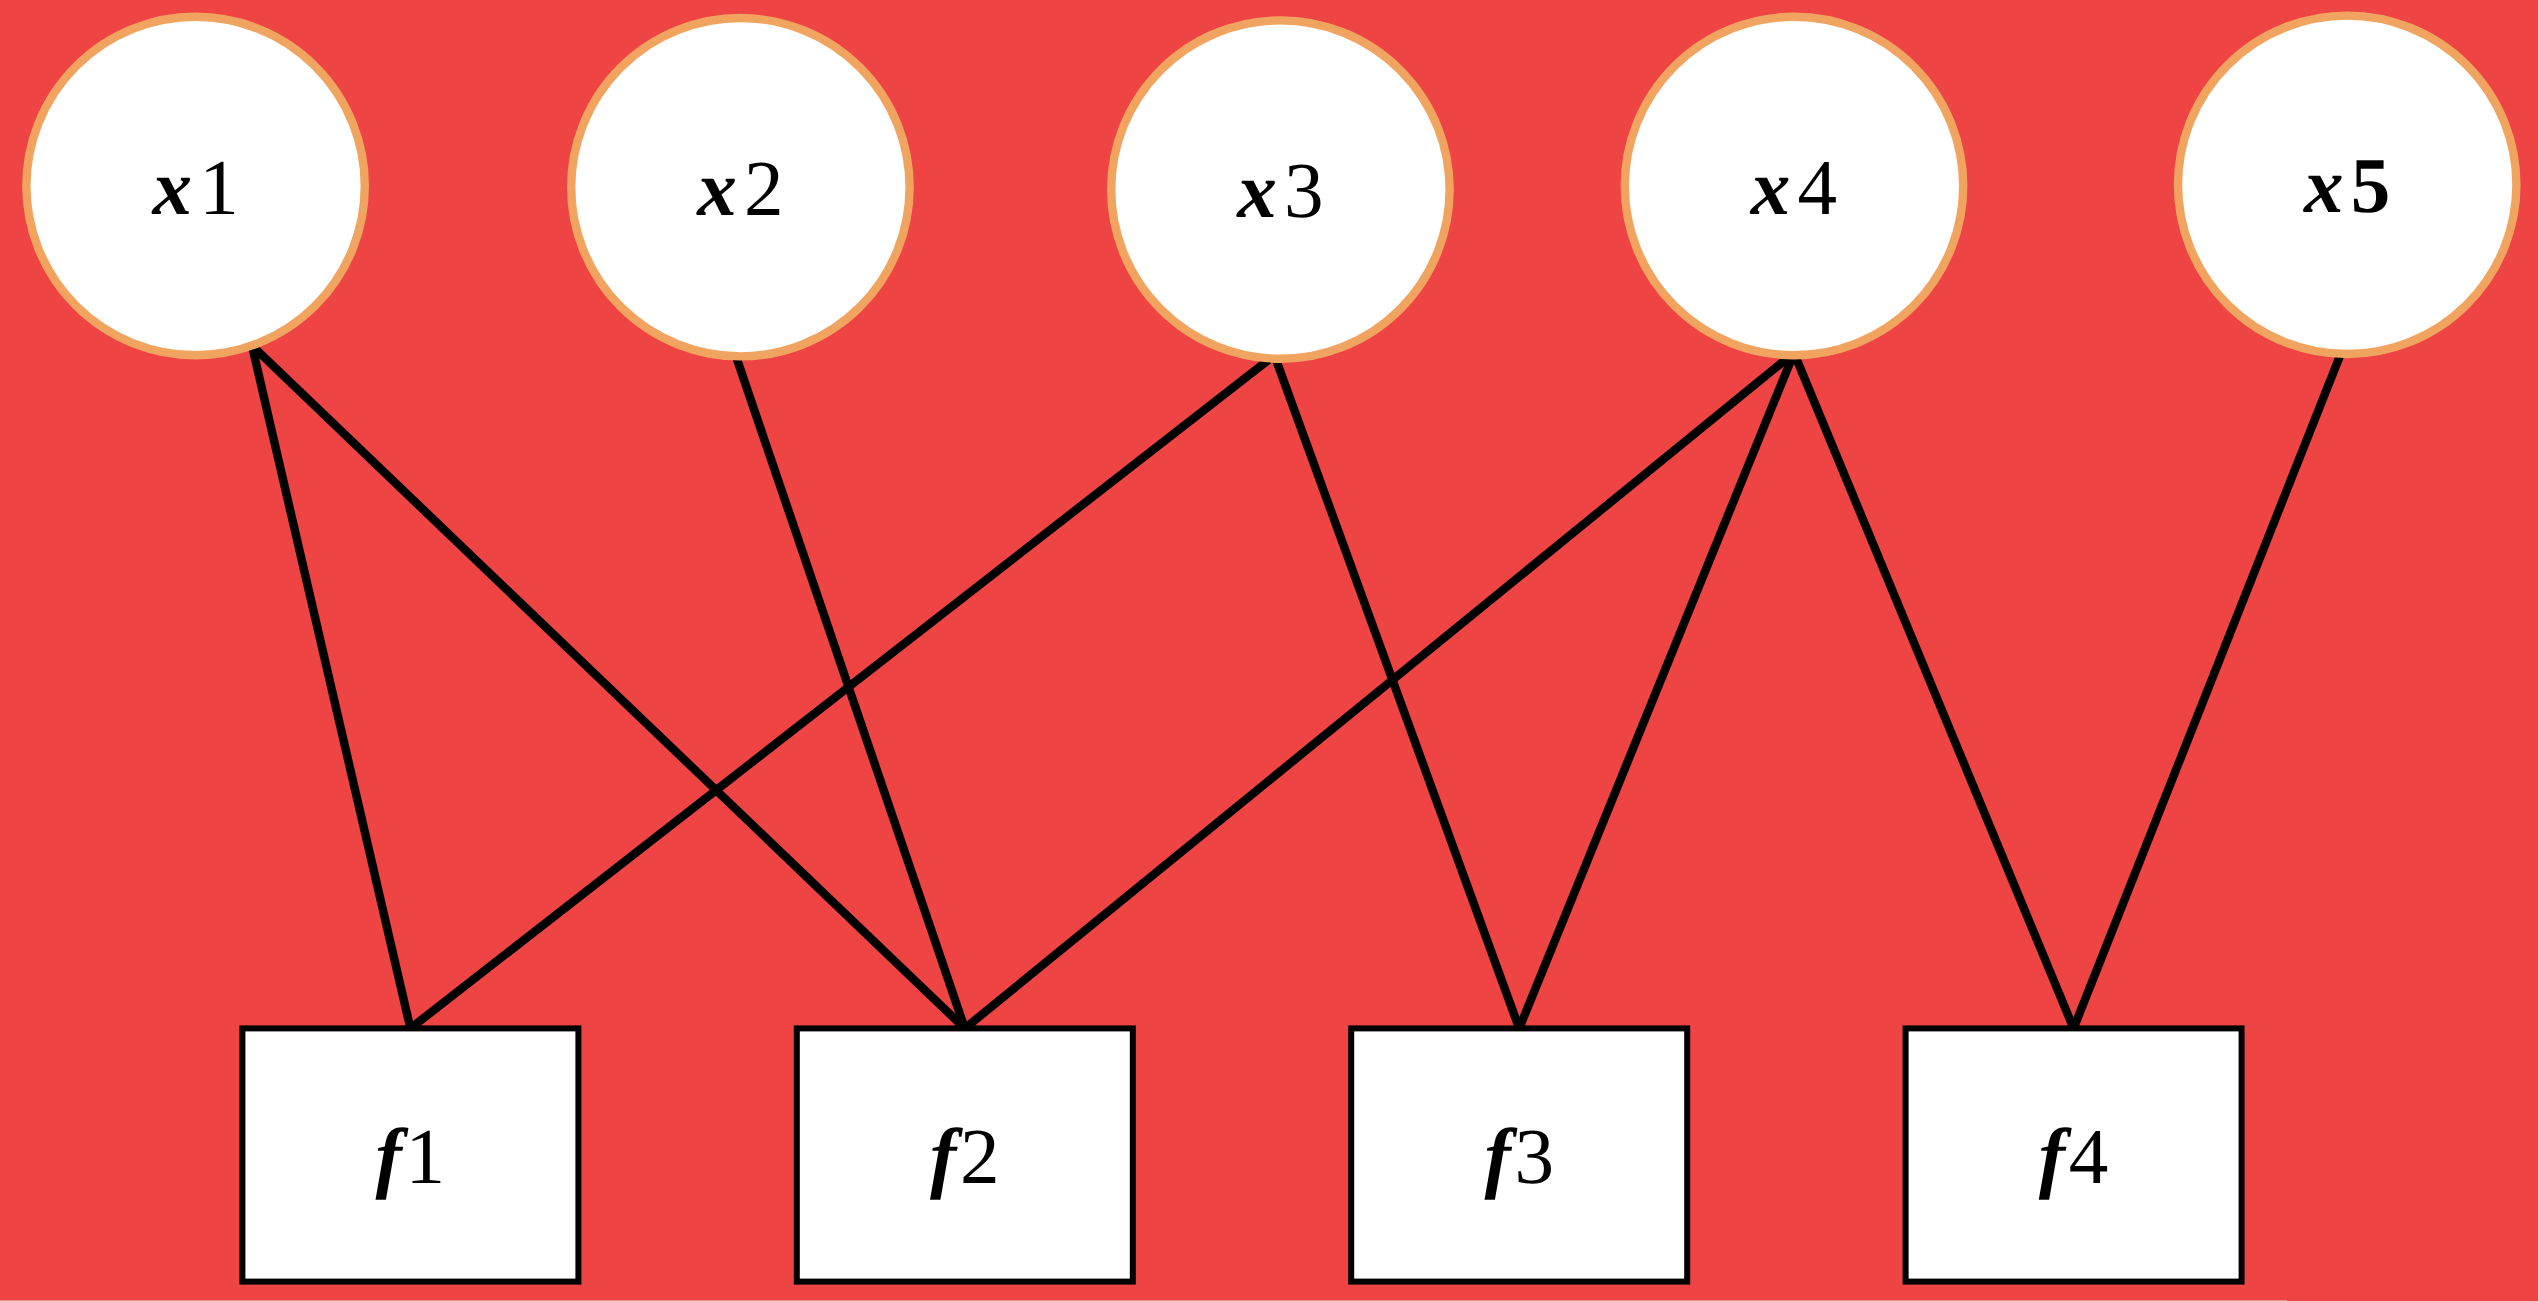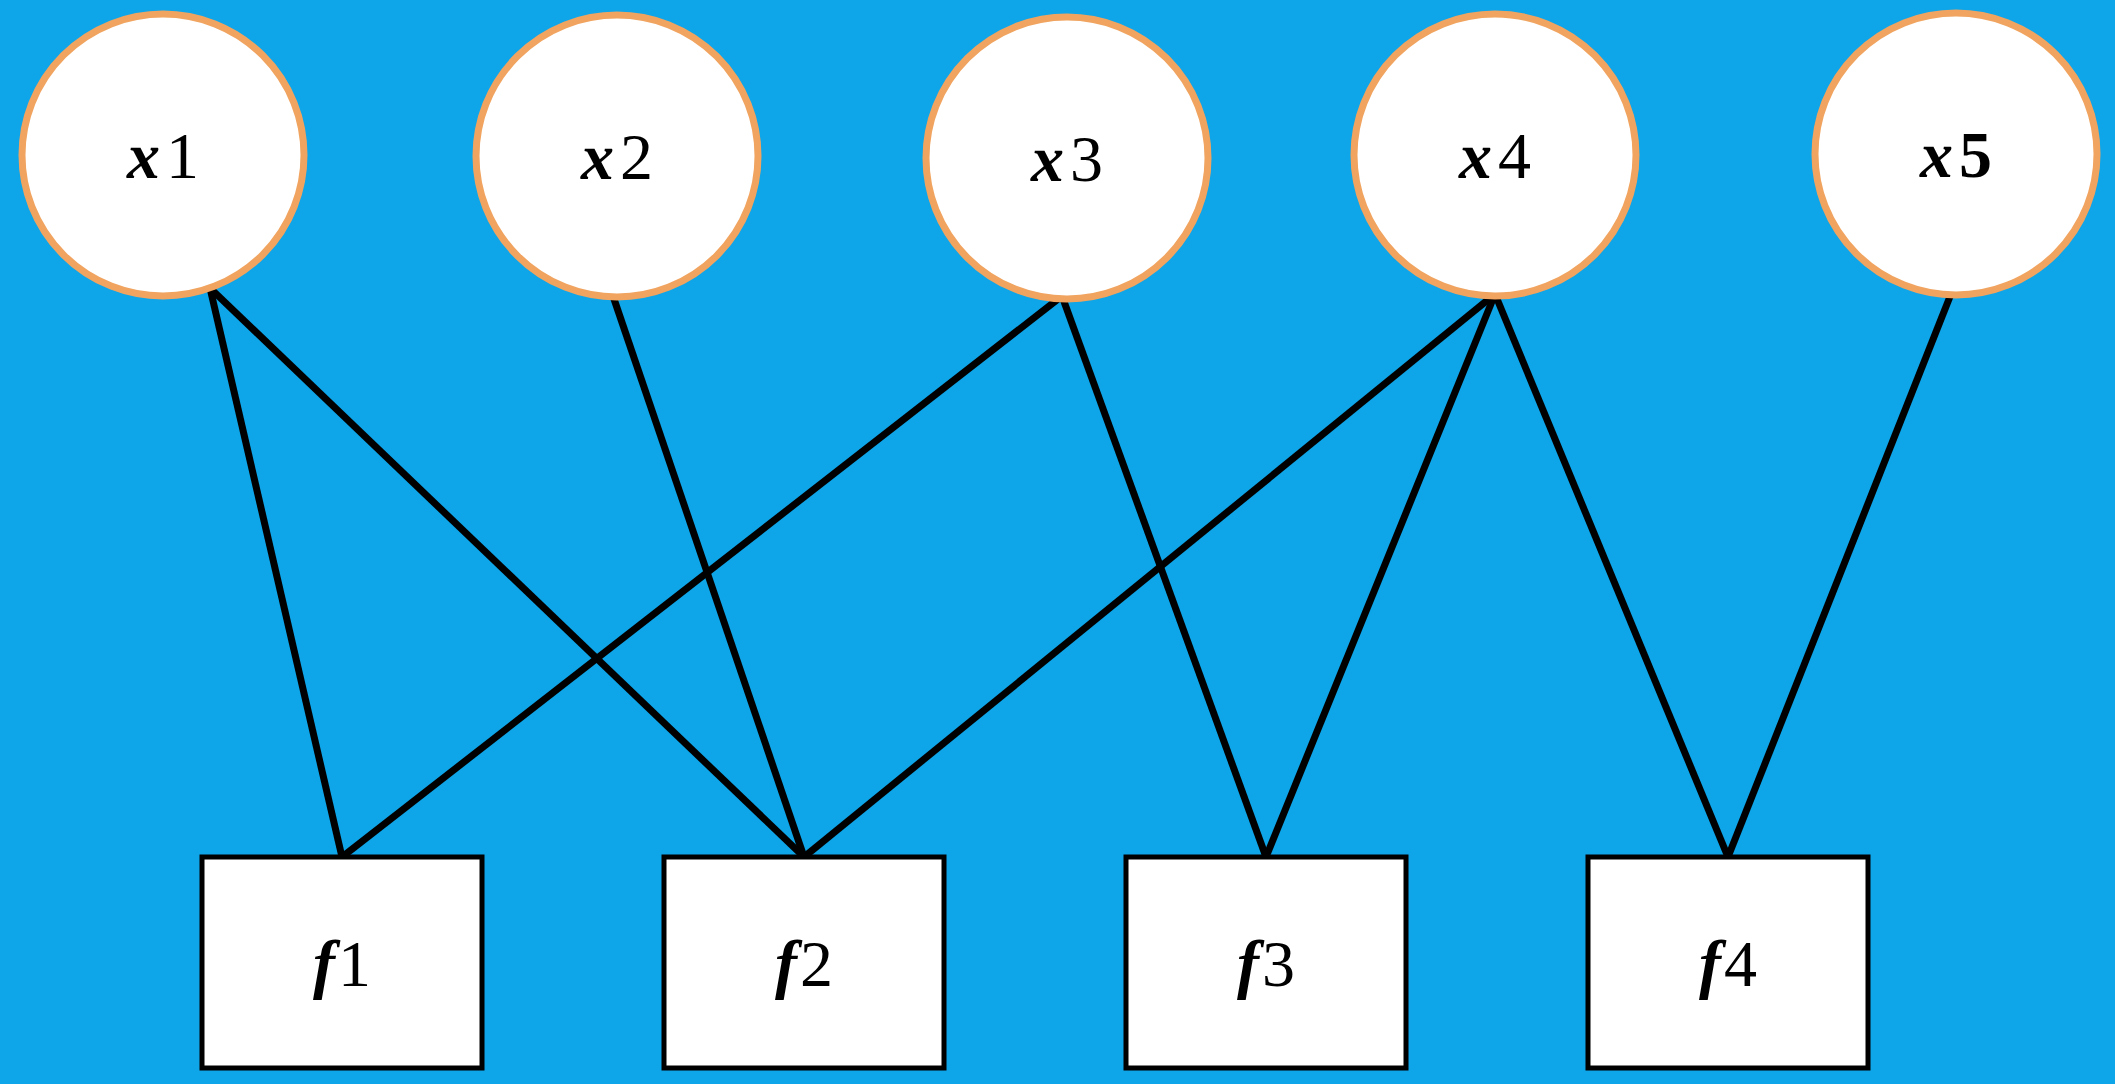--- a/index.html
+++ b/index.html
@@ -4,21 +4,21 @@
 <style>
   html, body {
     margin: 0;
     padding: 0;
     background: #ffffff;
   }
   .stage {
     position: relative;
     width: 2115px;
     height: 1084px;
-    background: #0ea5e9;
+    background: #ef4444;
     overflow: hidden;
     font-family: "Liberation Serif", serif;
   }
   svg { display: block; }
   text.node-label {
     font-family: "Liberation Serif", serif;
     fill: #000000;
   }
   tspan.sym  { font-style: italic; font-weight: bold; }
   tspan.idx  { font-style: normal; font-weight: normal; }

